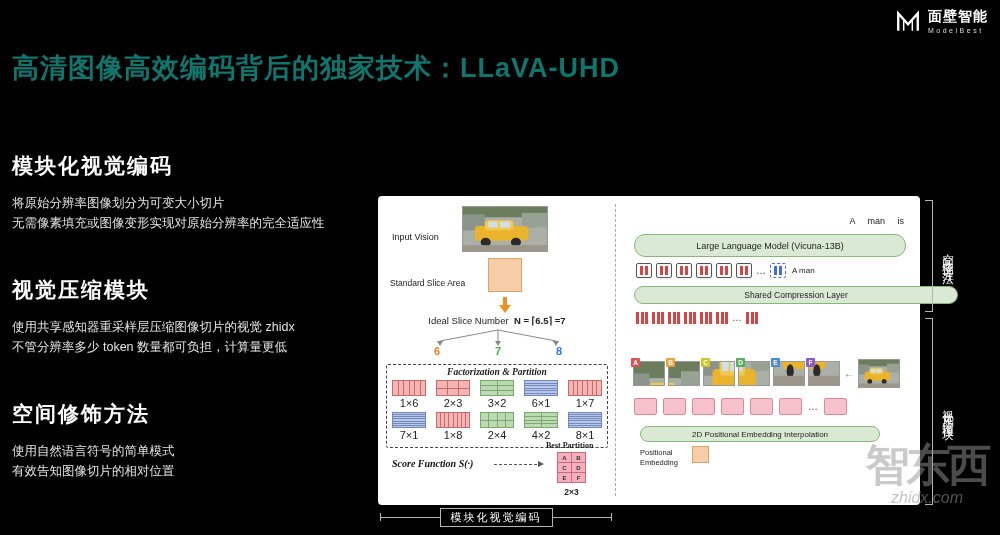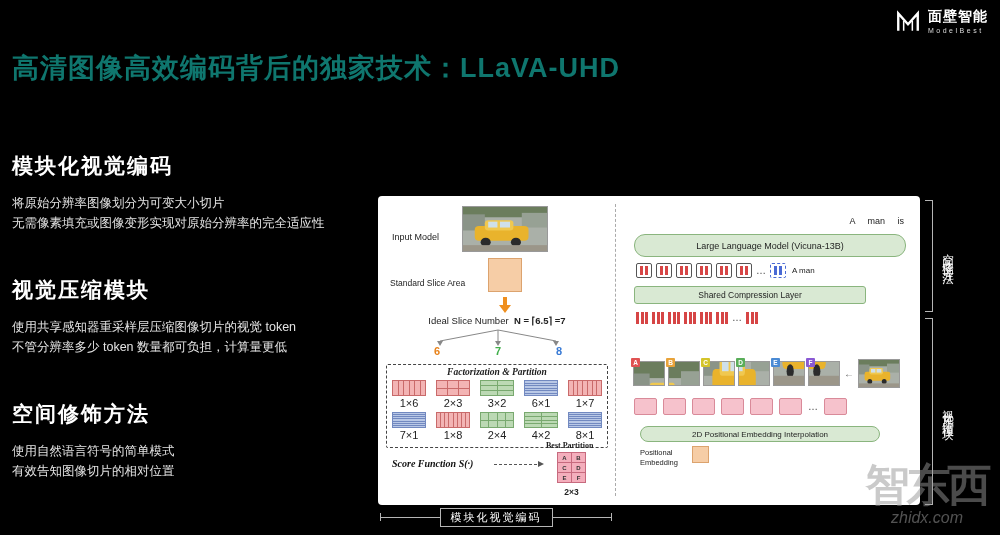--- a/index.html
+++ b/index.html
@@ -47,21 +47,21 @@
   .score-label{position:absolute;left:14px;top:262px;font-family:"Liberation Serif",serif;font-style:italic;font-weight:bold;font-size:10px;color:#111;white-space:nowrap;}
   .score-arrow{position:absolute;left:116px;top:268px;width:48px;border-top:1.3px dashed #555;}
   .score-arrow::after{content:"";position:absolute;right:-2px;top:-4.5px;border-top:3.5px solid transparent;border-bottom:3.5px solid transparent;border-left:6px solid #555;}
   .bp-title{position:absolute;left:168px;top:245px;font-size:8px;font-weight:bold;font-family:"Liberation Serif",serif;white-space:nowrap;}
   .bp-grid{position:absolute;left:179px;top:256px;width:29px;display:grid;grid-template-columns:1fr 1fr;gap:1px;background:#c76a7e;border:1px solid #c76a7e;}
   .bp-grid div{background:#f4aebc;height:9px;font-size:6px;display:flex;align-items:center;justify-content:center;color:#333;font-weight:bold;}
   .bp-size{position:absolute;left:179px;top:291px;width:29px;text-align:center;font-size:8.5px;font-weight:bold;}
 
   .gbox{position:absolute;background:#d9e9d3;border:1px solid #8ab57e;color:#1e1e1e;display:flex;align-items:center;justify-content:center;text-align:center;}
   .gbox.llm{left:256px;top:38px;width:272px;height:23px;border-radius:11px;font-size:9px;}
-  .gbox.comp{left:256px;top:90px;width:232px;height:18px;border-radius:3px;font-size:8.5px;}
+  .gbox.comp{left:256px;top:90px;width:324px;height:18px;border-radius:9px;font-size:8.5px;}
   .gbox.vit{left:256px;top:138px;width:272px;height:18px;border-radius:9px;font-size:8.5px;}
   .gbox.interp{left:262px;top:230px;width:240px;height:16px;border-radius:8px;font-size:8px;}
   .out-words{position:absolute;right:16px;top:20px;font-size:9px;word-spacing:10px;color:#222;}
 
   .token-row{position:absolute;display:flex;align-items:center;gap:4px;}
   #token-row-1{left:258px;top:66px;width:272px;height:17px;}
   #token-row-2{left:258px;top:113px;width:272px;height:17px;}
   .tgroup{display:flex;align-items:center;justify-content:center;gap:2px;border:1px solid #555;border-radius:2px;width:16px;height:15px;background:#fff;flex:none;}
   .tgroup.dashed{border:1px dashed #4a6ad4;}
   .cluster{display:flex;gap:1.5px;flex:none;}
@@ -94,21 +94,21 @@
 
   .sbracket{position:absolute;left:932px;width:24px;}
   .sb-1{top:200px;height:112px;}
   .sb-2{top:318px;height:187px;}
   .sline{position:absolute;left:0;top:0;bottom:0;width:1px;background:#b5b5b5;}
   .stick{position:absolute;left:-7px;width:8px;height:1px;background:#b5b5b5;}
   .stick.t{top:0}.stick.b{bottom:0}
   .slabel{position:absolute;left:8px;top:50%;transform:translateY(-50%);writing-mode:vertical-rl;color:#fff;font-size:11.5px;letter-spacing:4px;white-space:nowrap;}
 
   
-  .watermark{position:absolute;right:2px;top:456px;z-index:6;text-align:center;width:142px;}
+  .watermark{position:absolute;right:2px;top:436px;z-index:6;text-align:center;width:142px;}
   .wm-cn{font-size:44px;font-weight:bold;color:rgba(150,150,150,0.5);letter-spacing:-3px;font-family:"DejaVu Sans",sans-serif;}
   .wm-en{font-size:16px;font-weight:normal;font-style:italic;color:rgba(150,150,150,0.55);margin-top:-6px;}
 
   .hidden-defs{position:absolute;width:0;height:0;overflow:hidden;}
 </style>
 </head>
 <body>
 
 <svg class="hidden-defs" aria-hidden="true">
   <defs>
@@ -142,33 +142,33 @@
 
 <h1 class="title">高清图像高效编码背后的独家技术：LLaVA-UHD</h1>
 
 <div class="section sec-1">
   <div class="sec-heading">模块化视觉编码</div>
   <span class="sec-line">将原始分辨率图像划分为可变大小切片</span>
   <span class="sec-line">无需像素填充或图像变形实现对原始分辨率的完全适应性</span>
 </div>
 <div class="section sec-2">
   <div class="sec-heading">视觉压缩模块</div>
-  <span class="sec-line">使用共享感知器重采样层压缩图像切片的视觉 token</span>
+  <span class="sec-line">使用共享感知器重采样层压缩图像切片的视觉 zhidx</span>
   <span class="sec-line">不管分辨率多少 token 数量都可负担，计算量更低</span>
 </div>
 <div class="section sec-3">
   <div class="sec-heading">空间修饰方法</div>
   <span class="sec-line">使用自然语言符号的简单模式</span>
   <span class="sec-line">有效告知图像切片的相对位置</span>
 </div>
 
 <div class="panel">
   <div class="divider"></div>
 
-  <span class="in-label">Input Model</span>
+  <span class="in-label">Input Vision</span>
   <svg class="input-photo" viewBox="0 0 100 60" preserveAspectRatio="none">
       <use href="#ph"></use>
     </svg>
 
   <span class="std-label">Standard Slice Area</span>
   <div class="std-square peach"></div>
   <div class="arrow-down"></div>
 
   <div class="formula">
     <span>Ideal Slice Number</span>&nbsp;

